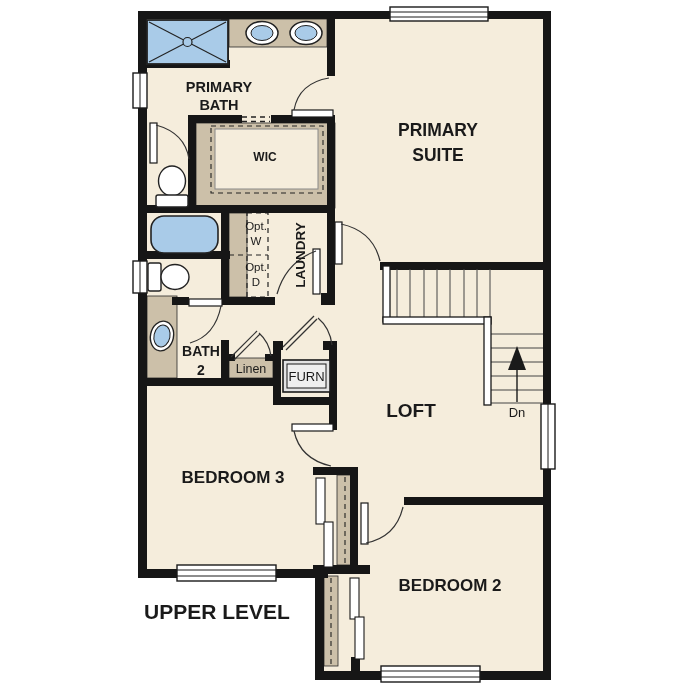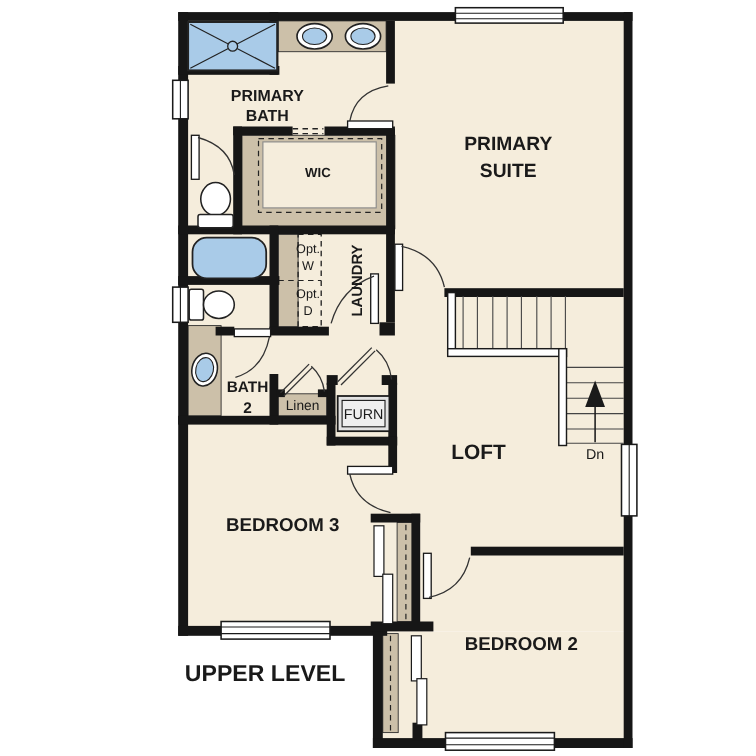--- a/index.html
+++ b/index.html
@@ -1,17 +1,17 @@
 <!DOCTYPE html>
 <html><head>
 <meta charset="utf-8">
 <style>
   html,body{margin:0;padding:0;background:#ffffff;}
   .stage{position:relative;width:612px;height:687px;background:#ffffff;overflow:hidden;
-         font-family:"Liberation Sans", sans-serif;padding-left:24px;}
+         font-family:"Liberation Sans", sans-serif;}
   svg{display:block}
   .wall{fill:#161616;}
   .floor{fill:#f5eddc;}
   .cab{fill:#ccc0a9;stroke:#2a2a2a;stroke-width:0.8;}
   .blue{fill:#a9cbe8;}
   .fixline{stroke:#222222;fill:none;}
   .white{fill:#ffffff;stroke:#1a1a1a;}
   .dash{stroke:#222222;stroke-dasharray:5 4;fill:none;}
   .arc{stroke:#333333;stroke-width:1.2;fill:none;}
   .tread{stroke:#444444;stroke-width:1;}

